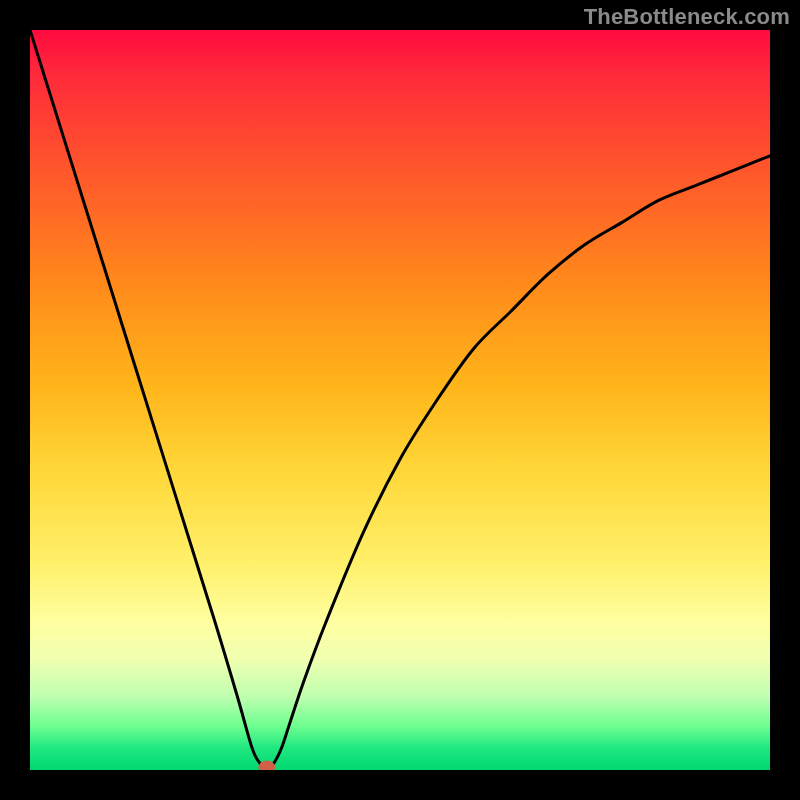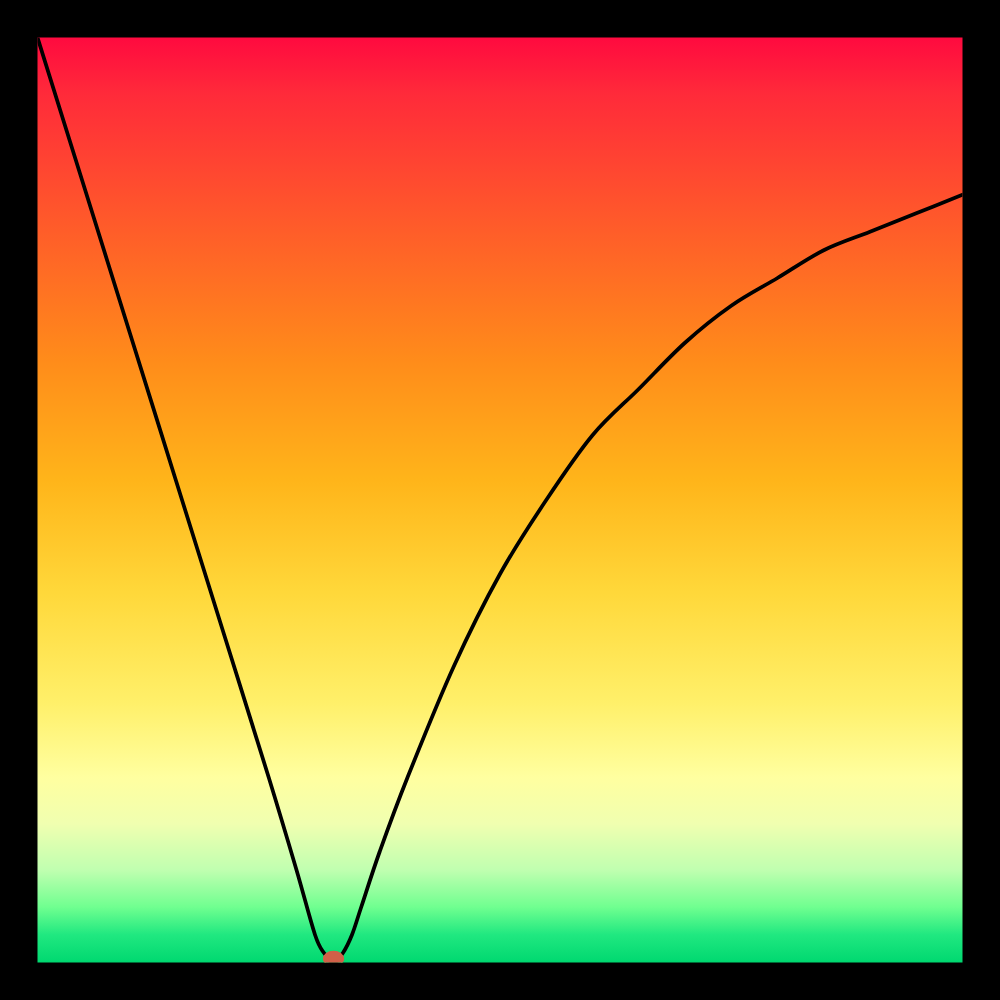--- a/index.html
+++ b/index.html
@@ -80,13 +80,14 @@
 <body>
 
 <div class="frame">
   <div class="plot-area">
     <div class="gradient-bg"></div>
     <svg class="curve-svg" viewBox="0 0 740 740" preserveAspectRatio="none">
       <path id="curve-path" class="curve-path" d="M 0.00 0.00 C 6.17 19.73, 24.67 78.93, 37.00 118.40 C 49.33 157.87, 61.67 197.33, 74.00 236.80 C 86.33 276.27, 98.67 315.73, 111.00 355.20 C 123.33 394.67, 135.67 434.13, 148.00 473.60 C 160.33 513.07, 175.13 559.93, 185.00 592.00 C 194.87 624.07, 201.03 645.03, 207.20 666.00 C 213.37 686.97, 218.30 706.70, 222.00 717.80 C 225.70 728.90, 226.93 728.90, 229.40 732.60 C 231.87 736.30, 234.33 740.00, 236.80 740.00 C 239.27 740.00, 241.73 736.30, 244.20 732.60 C 246.67 728.90, 249.13 723.97, 251.60 717.80 C 254.07 711.63, 255.30 706.70, 259.00 695.60 C 262.70 684.50, 267.63 668.47, 273.80 651.20 C 279.97 633.93, 286.13 616.67, 296.00 592.00 C 305.87 567.33, 320.67 530.33, 333.00 503.20 C 345.33 476.07, 357.67 451.40, 370.00 429.20 C 382.33 407.00, 394.67 388.50, 407.00 370.00 C 419.33 351.50, 431.67 333.00, 444.00 318.20 C 456.33 303.40, 468.67 293.53, 481.00 281.20 C 493.33 268.87, 505.67 255.30, 518.00 244.20 C 530.33 233.10, 542.67 223.23, 555.00 214.60 C 567.33 205.97, 579.67 199.80, 592.00 192.40 C 604.33 185.00, 616.67 176.37, 629.00 170.20 C 641.33 164.03, 653.67 160.33, 666.00 155.40 C 678.33 150.47, 690.67 145.53, 703.00 140.60 C 715.33 135.67, 733.83 128.27, 740.00 125.80 "></path>
       <ellipse id="min-dot" class="min-dot" cx="236.80" cy="737.00" rx="8" ry="6"></ellipse>
     </svg>
   </div>
+  <div class="watermark">TheBottleneck.com</div>
 </div>
 
 </body></html>

